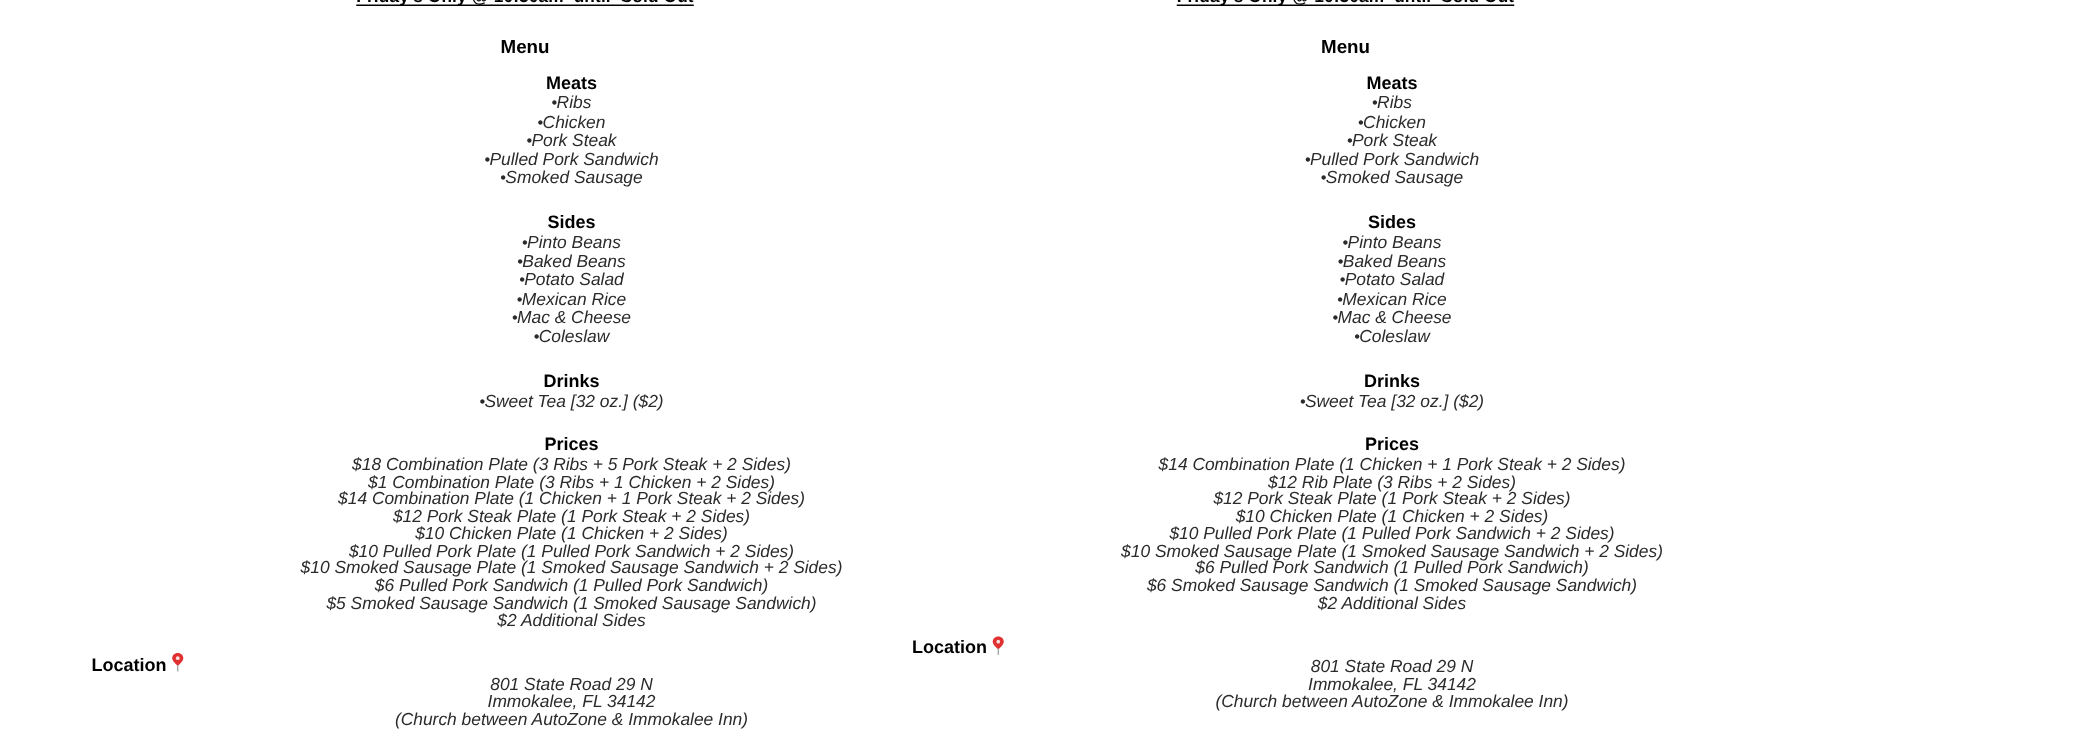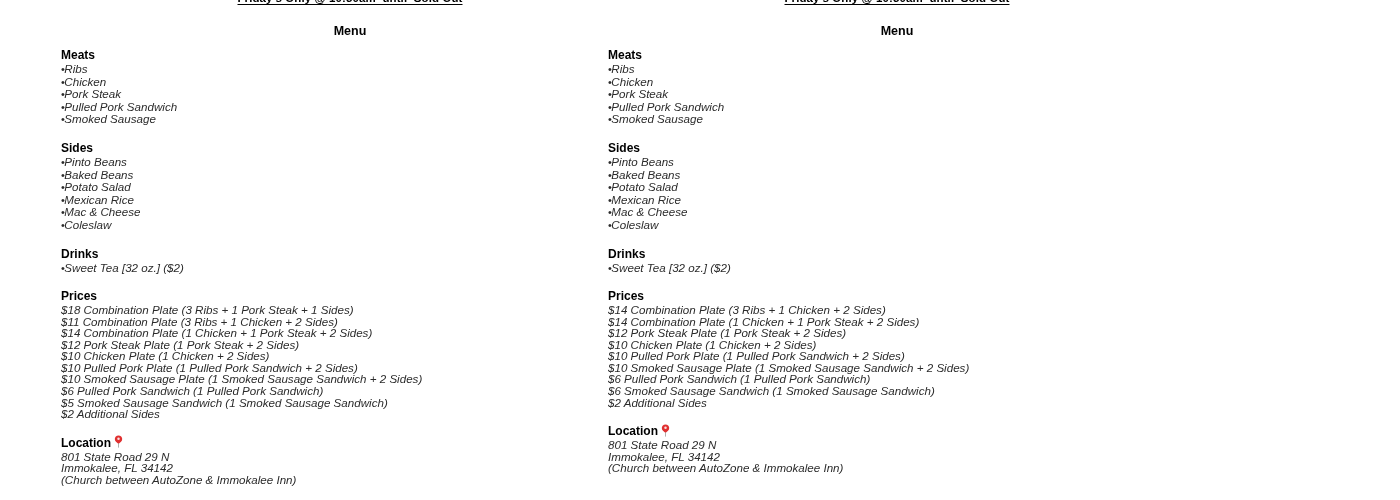--- a/index.html
+++ b/index.html
@@ -57,21 +57,21 @@
     color: #000;
   }
 
   
   .content {
     position: absolute;
     left: 61px;
     top: 48px;
     width: 640px;
   }
-  .section { margin-bottom: 9px; }
+  .section { margin-bottom: 9px; text-align: center; }
   .section-head {
     font-size: 12px;
     font-weight: bold;
     color: #000;
     line-height: 15px;
     margin: 0;
   }
   .bullet-line,
   .price-line,
   .plain-line {
@@ -149,22 +149,22 @@
 
       <div class="section">
         <div class="section-head">Drinks</div>
         <div class="bullet-line"><span class="dot">•</span><span>Sweet Tea [32 oz.] ($2)</span></div>
       </div>
 
       <div class="gap-sm"></div>
 
       <div class="section">
         <div class="section-head">Prices</div>
-        <div class="price-line">$18 Combination Plate (3 Ribs + 1 Pork Steak + 1 Sides)</div>
-        <div class="price-line">$11 Combination Plate (3 Ribs + 1 Chicken + 2 Sides)</div>
+        <div class="price-line">$18 Combination Plate (3 Ribs + 5 Pork Steak + 2 Sides)</div>
+        <div class="price-line">$1 Combination Plate (3 Ribs + 1 Chicken + 2 Sides)</div>
         <div class="price-line">$14 Combination Plate (1 Chicken + 1 Pork Steak + 2 Sides)</div>
         <div class="price-line">$12 Pork Steak Plate (1 Pork Steak + 2 Sides)</div>
         <div class="price-line">$10 Chicken Plate (1 Chicken + 2 Sides)</div>
         <div class="price-line">$10 Pulled Pork Plate (1 Pulled Pork Sandwich + 2 Sides)</div>
         <div class="price-line">$10 Smoked Sausage Plate (1 Smoked Sausage Sandwich + 2 Sides)</div>
         <div class="price-line">$6 Pulled Pork Sandwich (1 Pulled Pork Sandwich)</div>
         <div class="price-line">$5 Smoked Sausage Sandwich (1 Smoked Sausage Sandwich)</div>
         <div class="price-line">$2 Additional Sides</div>
       </div>
 
@@ -222,22 +222,22 @@
 
       <div class="section">
         <div class="section-head">Drinks</div>
         <div class="bullet-line"><span class="dot">•</span><span>Sweet Tea [32 oz.] ($2)</span></div>
       </div>
 
       <div class="gap-sm"></div>
 
       <div class="section">
         <div class="section-head">Prices</div>
-        <div class="price-line">$14 Combination Plate (3 Ribs + 1 Chicken + 2 Sides)</div>
         <div class="price-line">$14 Combination Plate (1 Chicken + 1 Pork Steak + 2 Sides)</div>
+        <div class="price-line">$12 Rib Plate (3 Ribs + 2 Sides)</div>
         <div class="price-line">$12 Pork Steak Plate (1 Pork Steak + 2 Sides)</div>
         <div class="price-line">$10 Chicken Plate (1 Chicken + 2 Sides)</div>
         <div class="price-line">$10 Pulled Pork Plate (1 Pulled Pork Sandwich + 2 Sides)</div>
         <div class="price-line">$10 Smoked Sausage Plate (1 Smoked Sausage Sandwich + 2 Sides)</div>
         <div class="price-line">$6 Pulled Pork Sandwich (1 Pulled Pork Sandwich)</div>
         <div class="price-line">$6 Smoked Sausage Sandwich (1 Smoked Sausage Sandwich)</div>
         <div class="price-line">$2 Additional Sides</div>
       </div>
 
       <div class="gap-sm"></div>

